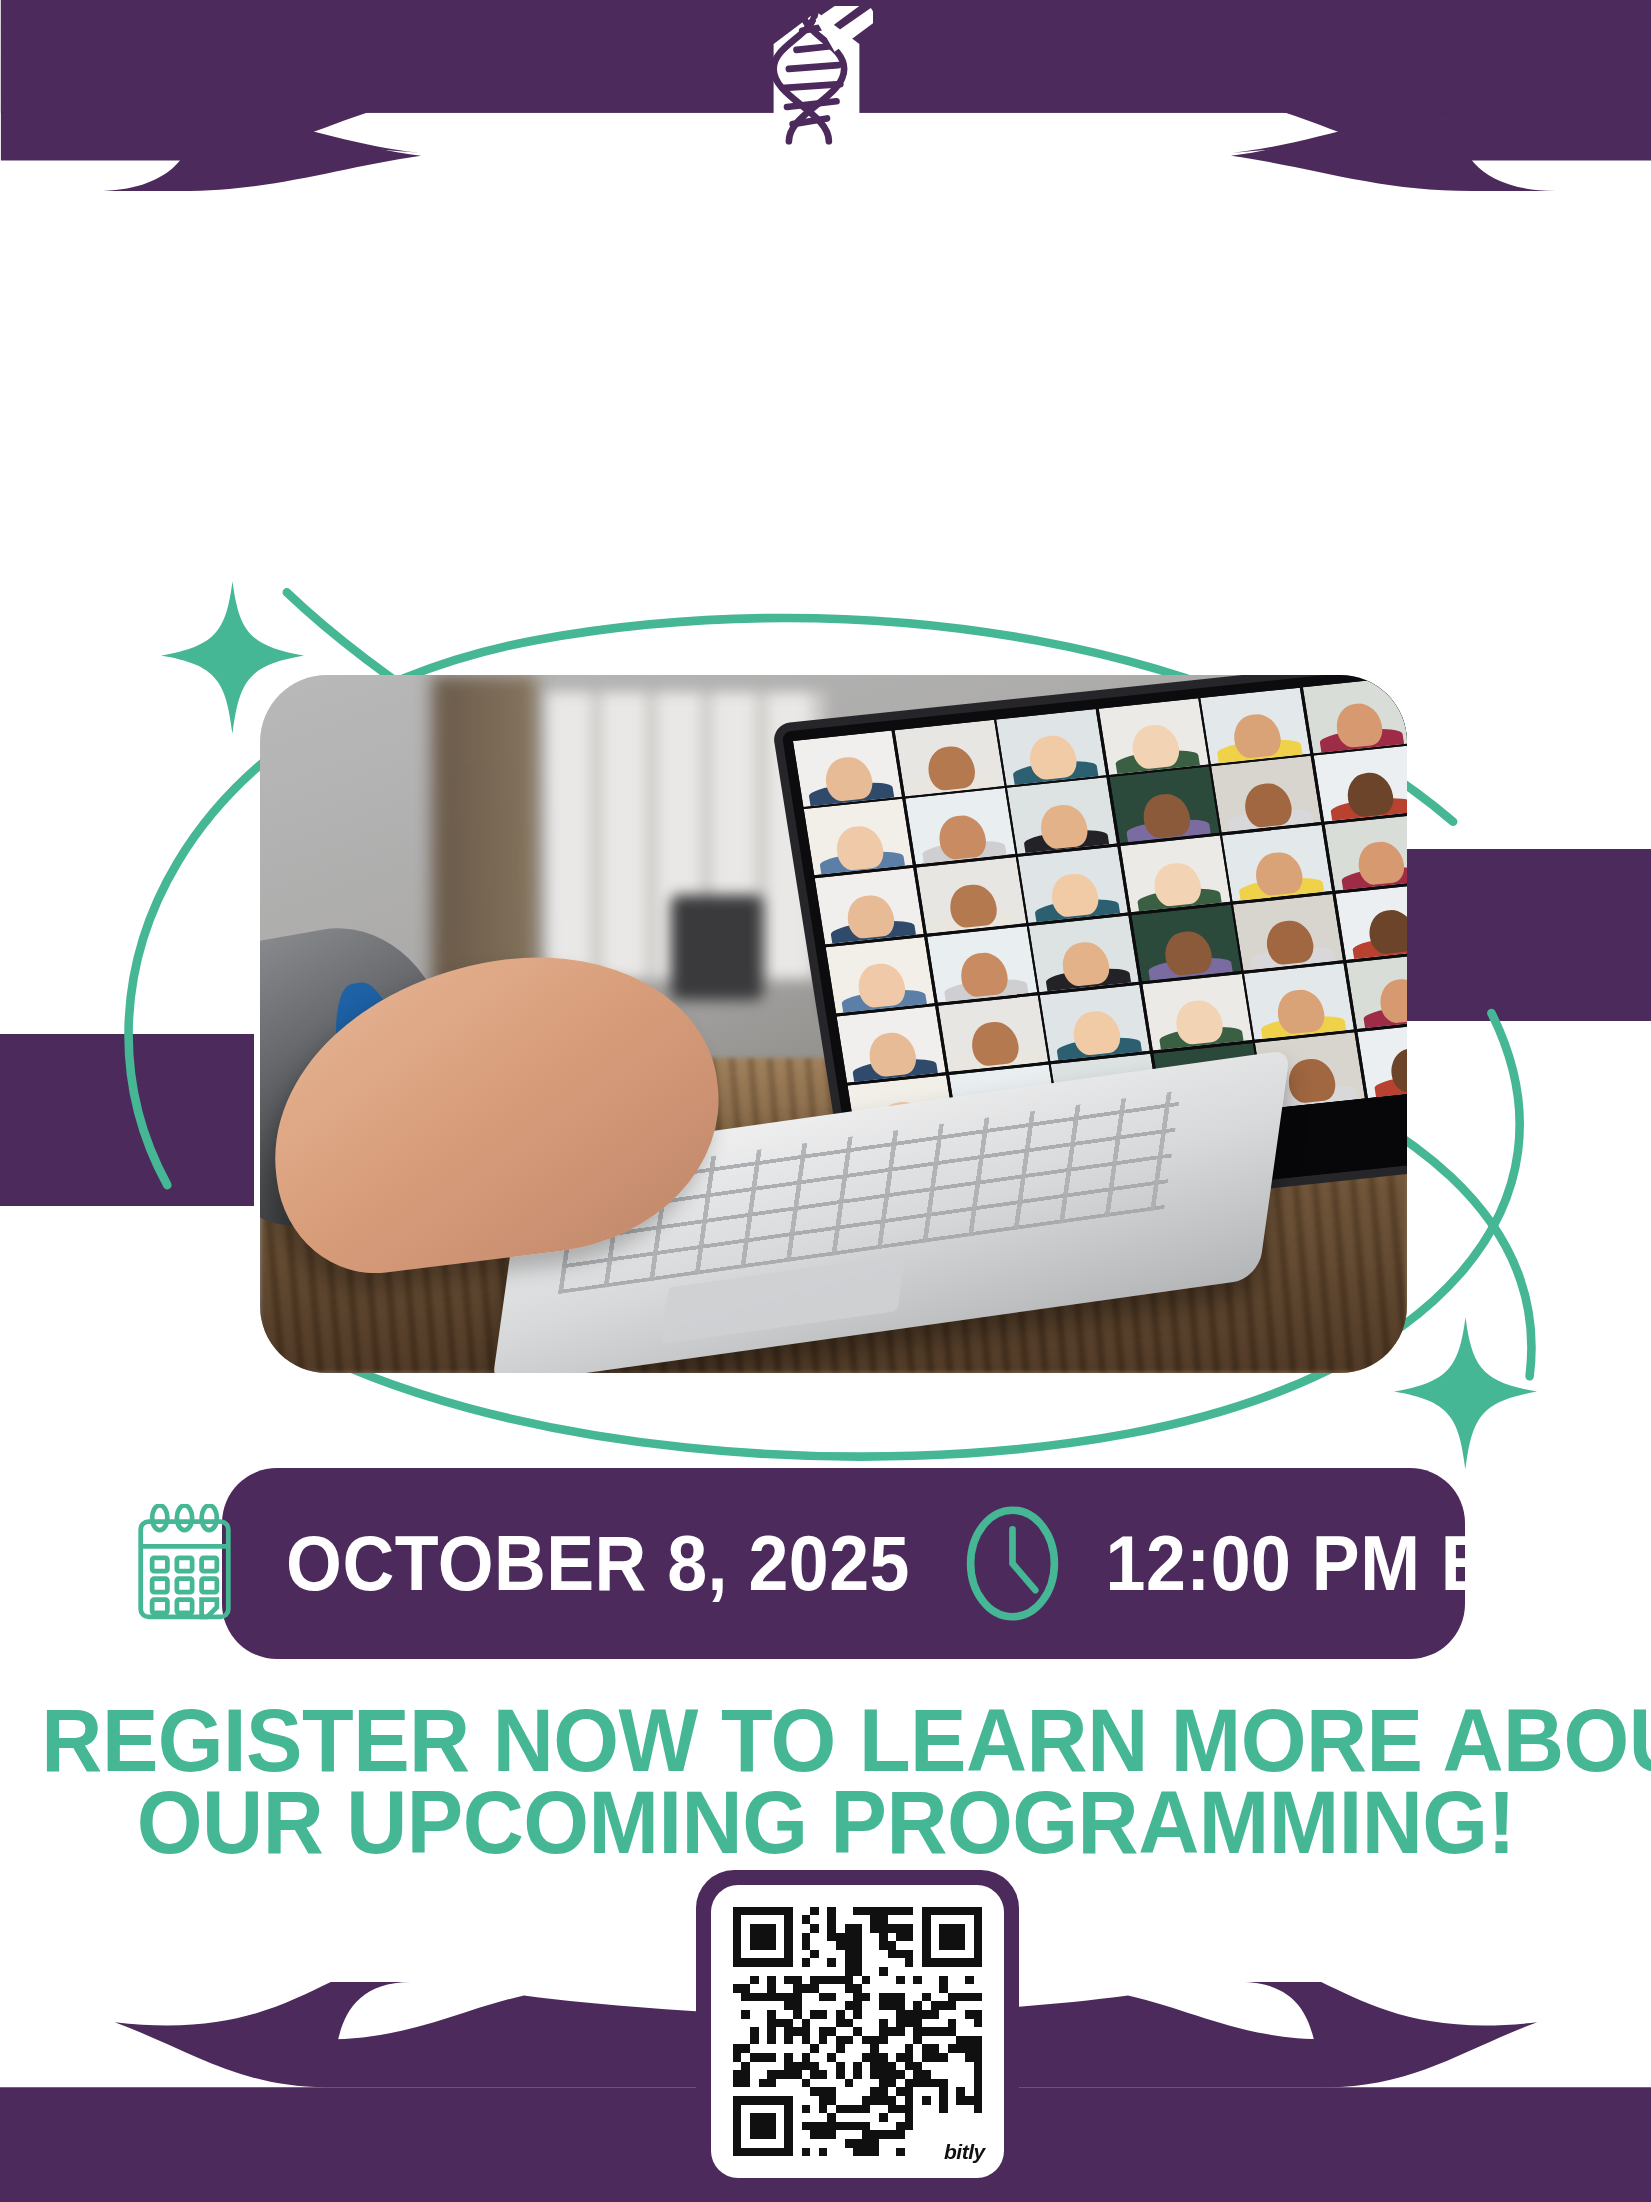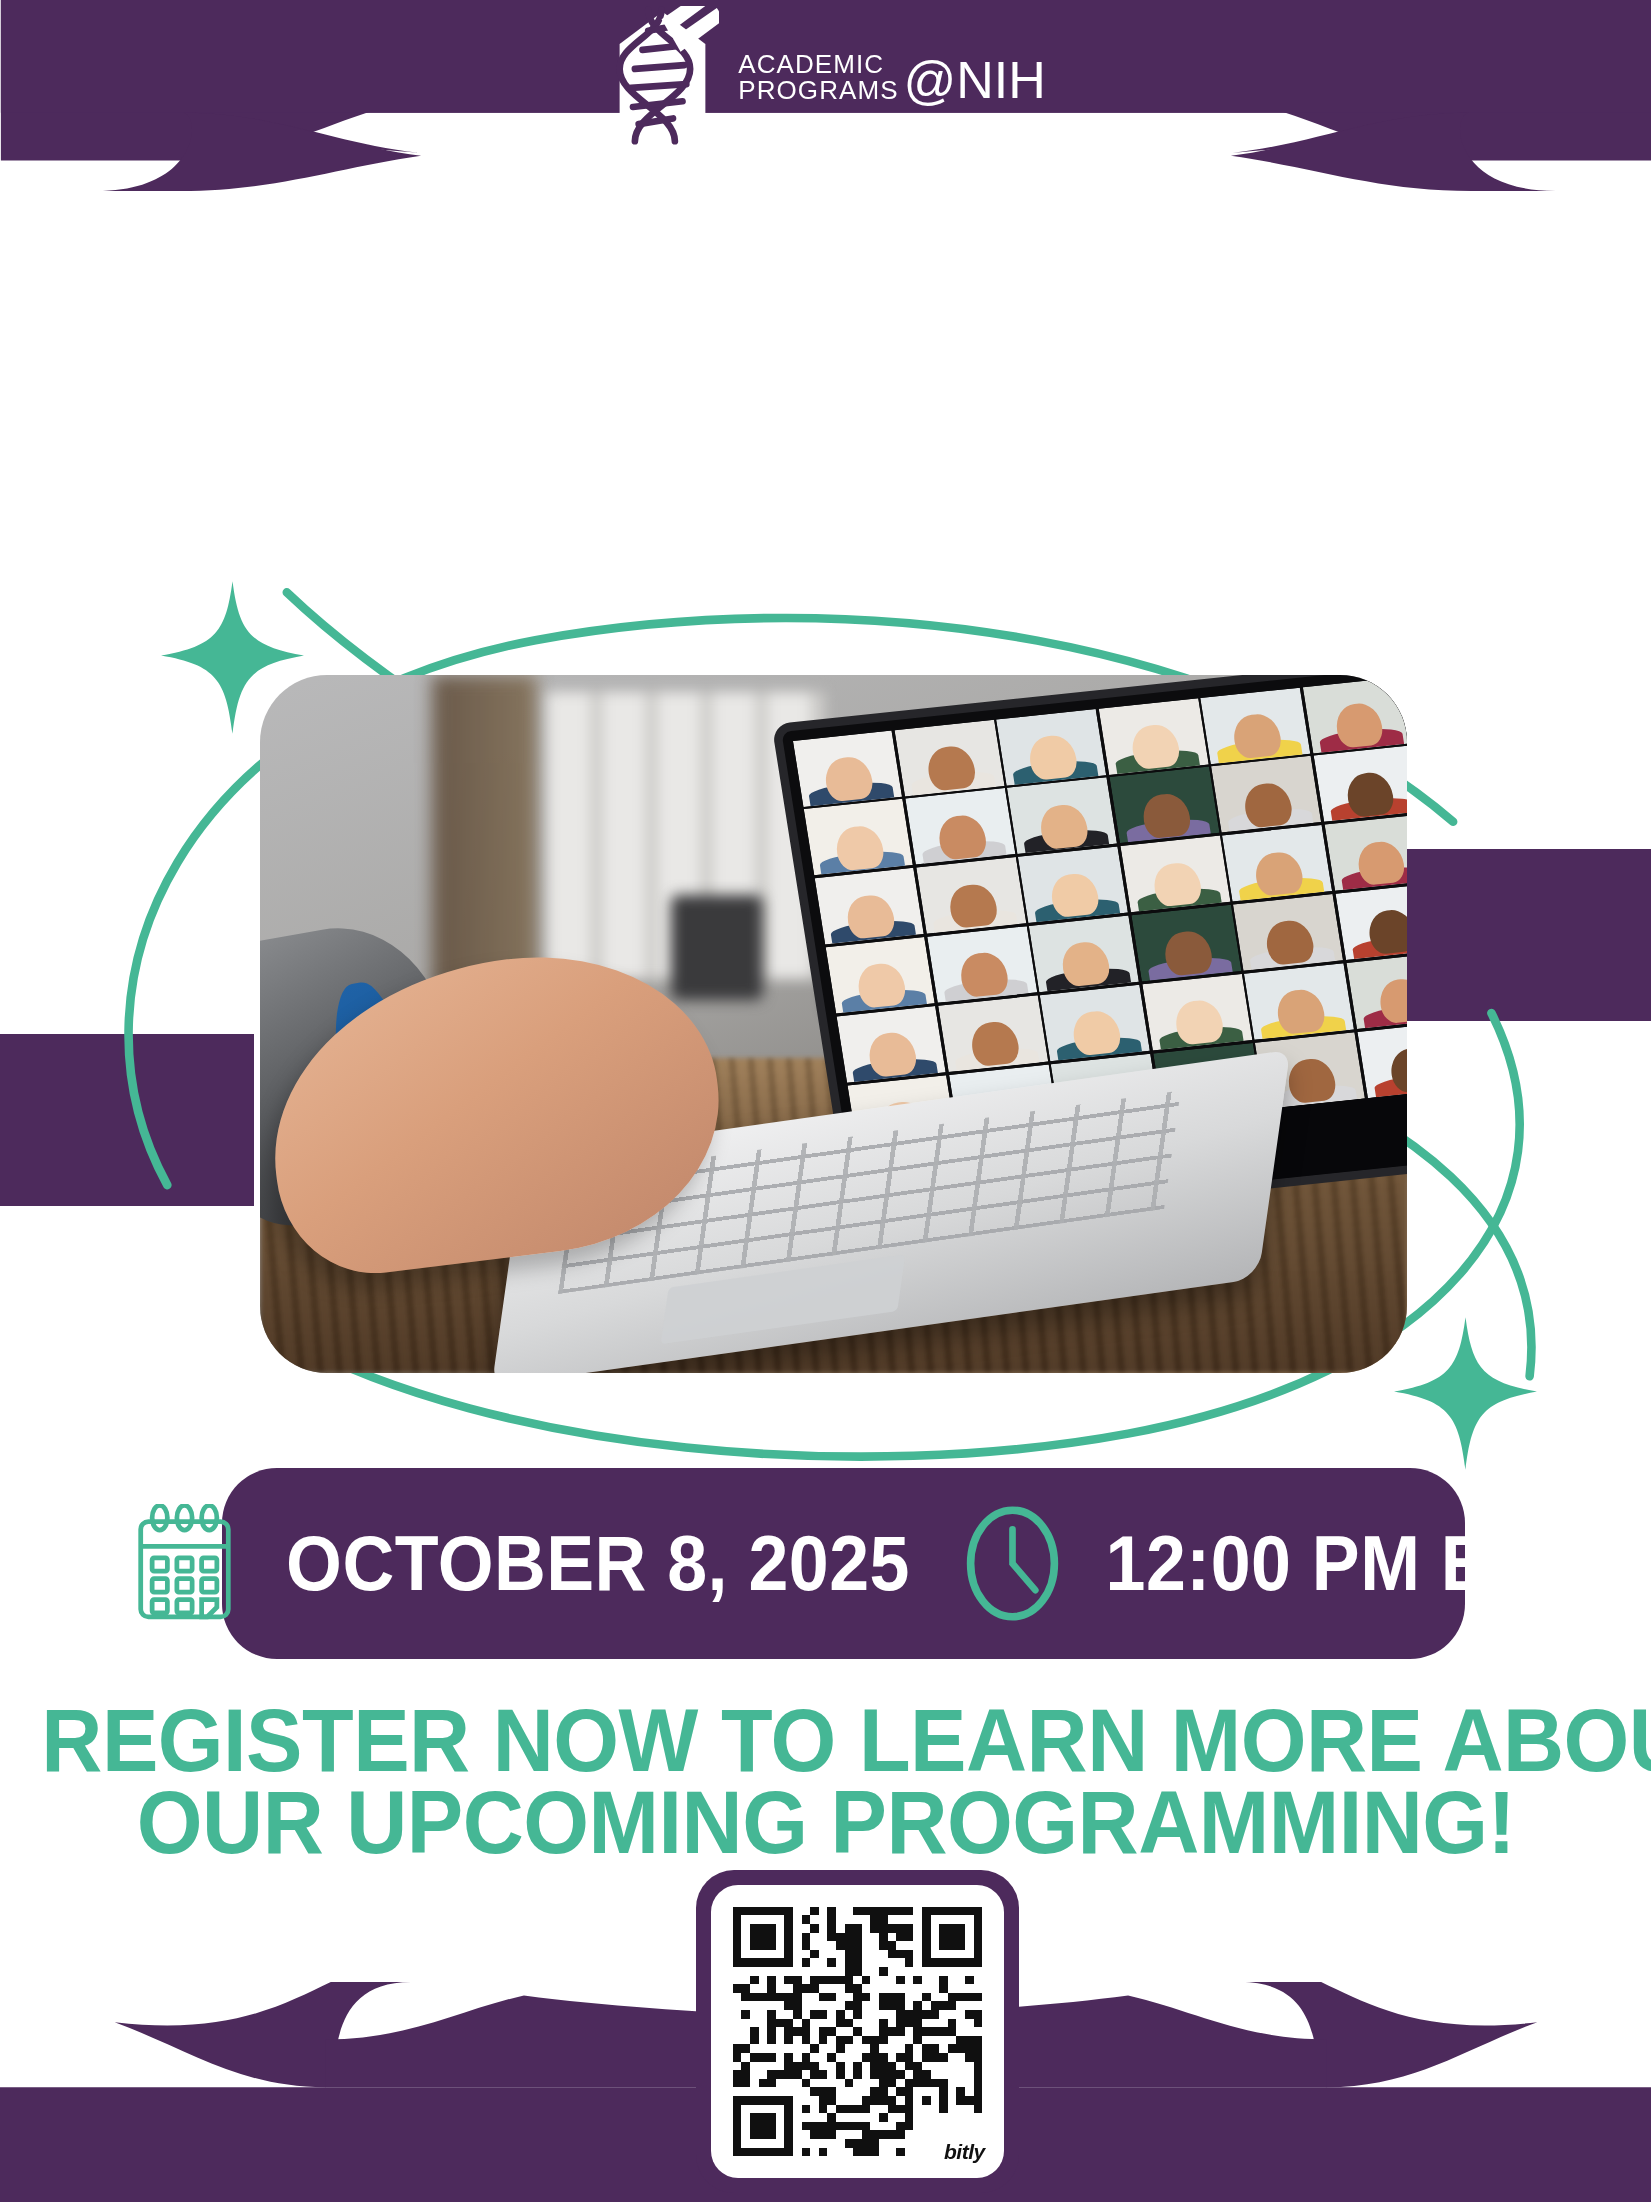--- a/index.html
+++ b/index.html
@@ -307,27 +307,20 @@
         <path d="M38 46 L76 42"></path>
           <path d="M44 26 L66 22"></path>
       </g>
       <g stroke="#ffffff" stroke-width="6" fill="none" stroke-linecap="round" transform="translate(34,-34)">
         <path d="M26 18 C26 -8 70 -18 70 -44"></path>
       </g>
       <path d="M58 14 L104 -18 L112 -6 L66 28 Z" fill="#ffffff"></path>
       <path d="M70 34 L116 2 L124 14 L78 48 Z" fill="#ffffff"></path>
     </svg>
     <div id="logo-words">
-      <div id="logo-sub">
-        <div id="logo-sub-lines">
-          <span>ACADEMIC</span>
-          <span>PROGRAMS</span>
-        </div>
-        <div id="logo-at-nih">@NIH</div>
-      </div>
     </div>
   </div>
 
 
   <div id="hero">
     <div class="bg-shelf"></div>
     <div class="bg-binders"></div>
     <div class="bg-plant"></div>
     <div class="bg-cup"></div>
     <div class="bg-speaker"></div>

